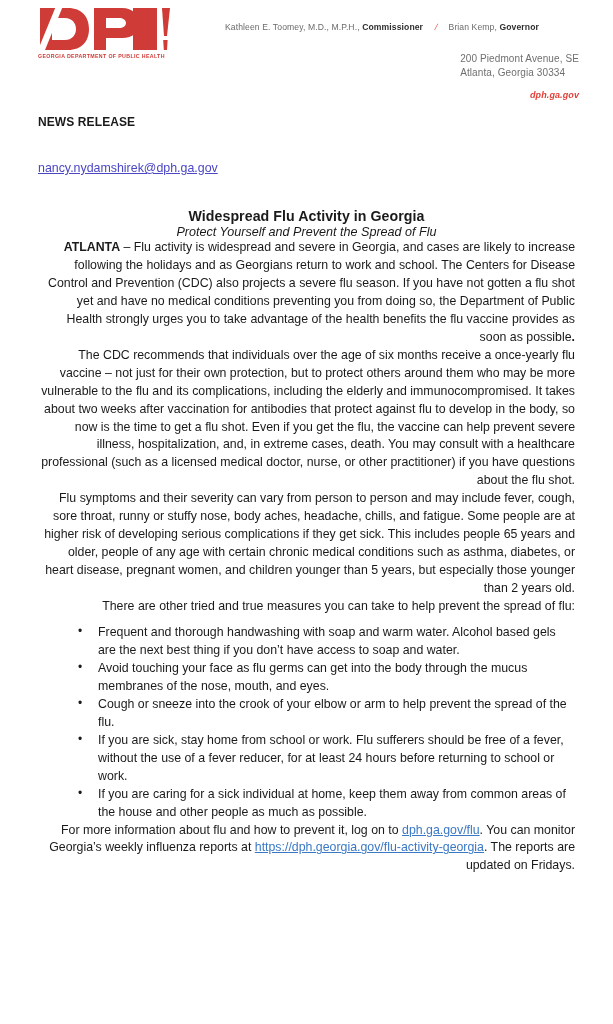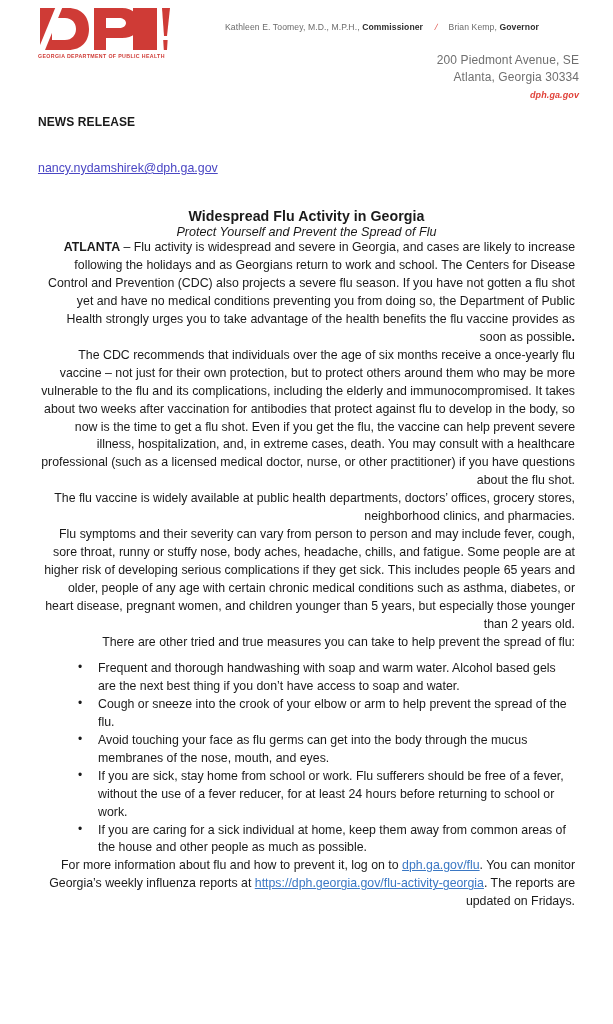--- a/index.html
+++ b/index.html
@@ -66,22 +66,21 @@
     display: inline-block;
     transform: skewX(-14deg);
     margin: 0 9px;
     font-weight: 300;
   }
 
   .addr {
     position: absolute;
     right: 34px;
     top: 52px;
-    text-align: right;
-    font-size: 12px;
+    font-size: 10px;
     line-height: 1.38;
     color: #6f6f6f;
     letter-spacing: 0.1px;
   }
   .website {
     position: absolute;
     right: 34px;
     top: 90px;
     text-align: right;
     font-size: 9px;
@@ -236,31 +235,30 @@
 
     <div class="headline-wrap">
       <div class="headline">Widespread Flu Activity in Georgia</div>
       <div class="subhead">Protect Yourself and Prevent the Spread of Flu</div>
     </div>
 
     <p class="body-text first-para"><b class="lead">ATLANTA</b><span> – Flu activity is widespread and severe in Georgia, and cases are likely to increase following the holidays and as Georgians return to work and school. The Centers for Disease Control and Prevention (CDC) also projects a severe flu season. If you have not gotten a flu shot yet and have no medical conditions preventing you from doing so, the Department of Public Health strongly urges you to take advantage of the health benefits the flu vaccine provides as soon as possible</span><b>.</b></p>
 
     <p class="body-text para-gap">The CDC recommends that individuals over the age of six months receive a once-yearly flu vaccine – not just for their own protection, but to protect others around them who may be more vulnerable to the flu and its complications, including the elderly and immunocompromised. It takes about two weeks after vaccination for antibodies that protect against flu to develop in the body, so now is the time to get a flu shot. Even if you get the flu, the vaccine can help prevent severe illness, hospitalization, and, in extreme cases, death. You may consult with a healthcare professional (such as a licensed medical doctor, nurse, or other practitioner) if you have questions about the flu shot.</p>
 
-    <p class="body-text para-gap">The flu vaccine is widely available at public health departments, doctors’ offices, grocery stores, neighborhood clinics, and pharmacies.</p>
 
     <p class="body-text para-gap">Flu symptoms and their severity can vary from person to person and may include fever, cough, sore throat, runny or stuffy nose, body aches, headache, chills, and fatigue. Some people are at higher risk of developing serious complications if they get sick. This includes people 65 years and older, people of any age with certain chronic medical conditions such as asthma, diabetes, or heart disease, pregnant women, and children younger than 5 years, but especially those younger than 2 years old.</p>
 
 
     <p class="body-text para-gap">There are other tried and true measures you can take to help prevent the spread of flu:</p>
 
     <ul class="measures">
       <li>Frequent and thorough handwashing with soap and warm water. Alcohol based gels are the next best thing if you don’t have access to soap and water.</li>
+      <li>Avoid touching your face as flu germs can get into the body through the mucus membranes of the nose, mouth, and eyes.</li>
       <li>Cough or sneeze into the crook of your elbow or arm to help prevent the spread of the flu.</li>
-      <li>Avoid touching your face as flu germs can get into the body through the mucus membranes of the nose, mouth, and eyes.</li>
       <li>If you are sick, stay home from school or work. Flu sufferers should be free of a fever, without the use of a fever reducer, for at least 24 hours before returning to school or work.</li>
       <li>If you are caring for a sick individual at home, keep them away from common areas of the house and other people as much as possible.</li>
     </ul>
 
     <p class="body-text para-gap"><span>For more information about flu and how to prevent it, log on to </span><a class="inline-link">dph.ga.gov/flu</a><span>. You can monitor Georgia’s weekly influenza reports at </span><a class="inline-link">https://dph.georgia.gov/flu-activity-georgia</a><span>. The reports are updated on Fridays.</span></p>
 
   </div>
 </div>
 
 </body></html>

